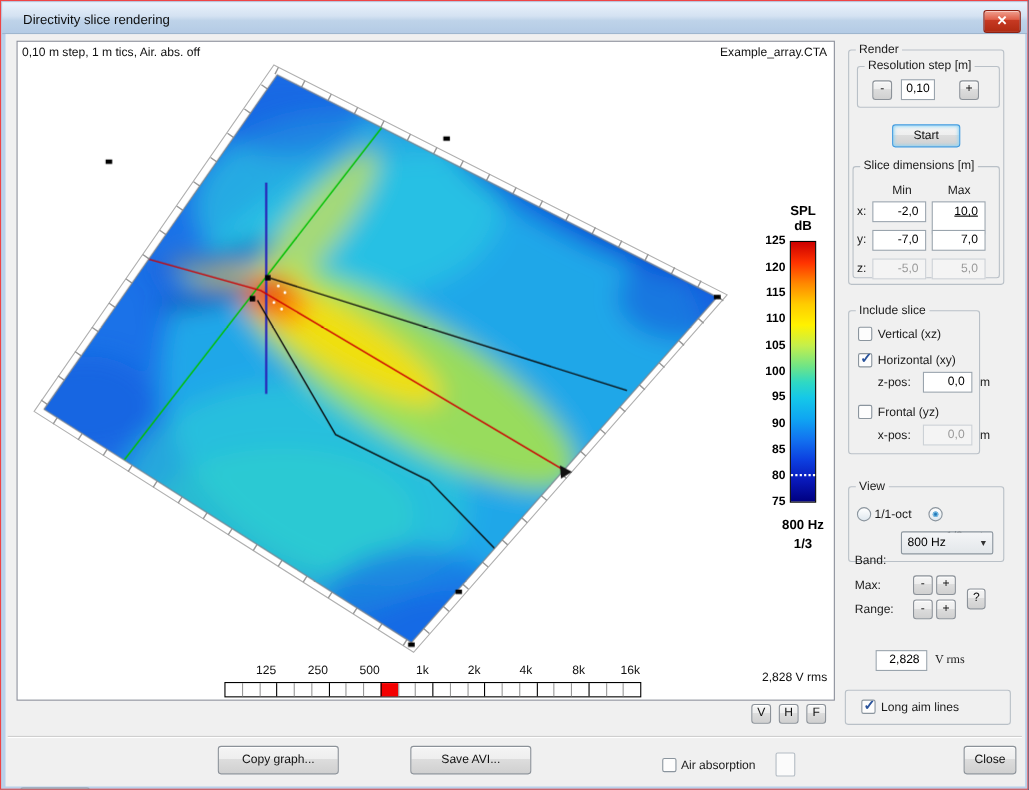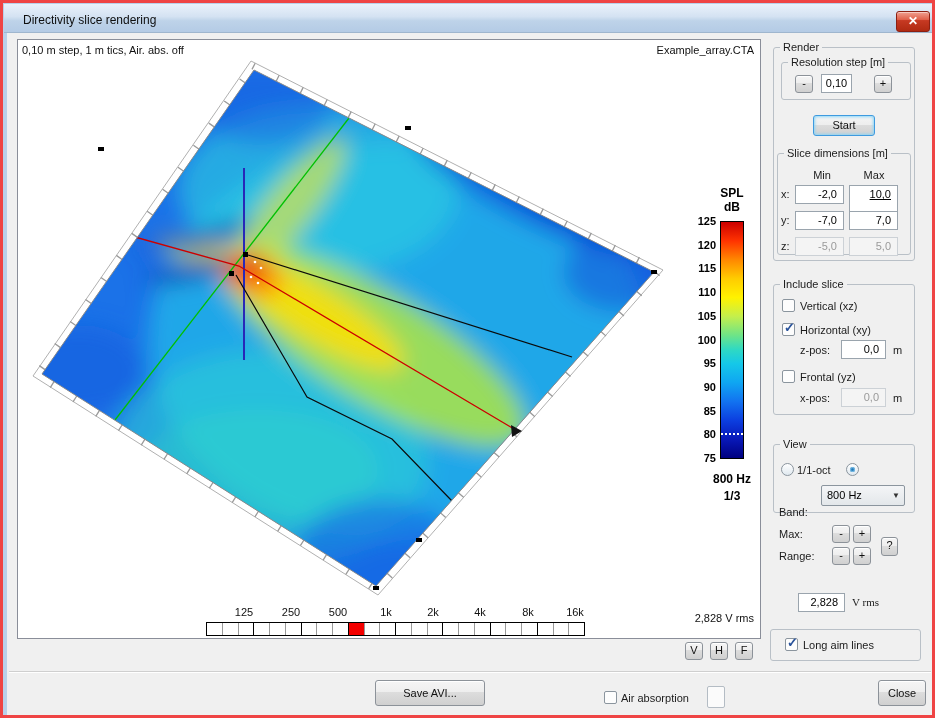--- a/index.html
+++ b/index.html
@@ -1,17 +1,17 @@
 <!DOCTYPE html>
 <html><head>
 <meta charset="utf-8">
 <style>
   html,body{margin:0;padding:0;background:#555;}
   *{box-sizing:border-box;}
-  .dialog{position:relative;width:935px;height:718px;background:#b9d1ea;border:3px solid #ef4444;
+  .dialog{position:relative;width:935px;height:718px;background:#b9d1ea;border:1px solid #ef4444;
           font-family:"Liberation Sans",sans-serif;font-size:11px;color:#1b1b1b;overflow:hidden;}
   .titlebar{position:absolute;left:1px;top:1px;width:932px;height:29px;
             background:linear-gradient(#eaf2fb,#d4e2f2 45%,#bed3e9 60%,#b4cbe5);border-bottom:1px solid #9fb6ce;}
   .title-text{position:absolute;left:19px;top:9px;font-size:12px;color:#0f0f0f;white-space:nowrap;}
   .close-btn{position:absolute;left:892px;top:7px;width:34px;height:21px;border:1px solid #8c2012;border-radius:3px;
              background:linear-gradient(#f0a090,#e0604a 40%,#c63922 45%,#b02a12);color:#fff;font-weight:bold;
              font-size:12px;text-align:center;line-height:19px;box-shadow:inset 0 1px 0 rgba(255,255,255,.45);}
   .content-bg{position:absolute;left:4px;top:30px;width:927px;height:684px;background:#f0f0f0;}
 
   
@@ -210,21 +210,21 @@
   <div class="fld" style="left:846px;top:182px;width:49px;height:30px;text-decoration:underline;">10,0</div>
 
   <span class="lbl" style="left:778px;top:211px;">y:</span>
   <div class="fld" style="left:792px;top:208px;width:49px;height:19px;">-7,0</div>
   <div class="fld" style="left:846px;top:208px;width:49px;height:19px;">7,0</div>
 
   <span class="lbl" style="left:778px;top:237px;">z:</span>
   <div class="fld dis" style="left:792px;top:234px;width:49px;height:19px;">-5,0</div>
   <div class="fld dis" style="left:846px;top:234px;width:49px;height:19px;">5,0</div>
 
-  <div class="gb" style="left:770px;top:281px;width:142px;height:131px;">
+  <div class="gb" style="left:770px;top:281px;width:120px;height:131px;">
     <span class="gl">Include slice</span>
   </div>
   <div class="cb" style="left:779px;top:296px;"></div>
   <span class="lbl" style="left:797px;top:297px;">Vertical (xz)</span>
   <div class="cb" style="left:779px;top:320px;">
       <span class="ck">✓</span>
     </div>
   <span class="lbl" style="left:797px;top:321px;">Horizontal (xy)</span>
   <span class="lbl" style="left:797px;top:341px;">z-pos:</span>
   <div class="fld" style="left:838px;top:337px;width:45px;height:19px;">0,0</div>
@@ -261,18 +261,19 @@
   <span class="lbl" style="left:849px;top:593px;font-family:Liberation Serif, serif;">V rms</span>
 
   <div class="gb" style="left:767px;top:626px;width:151px;height:32px;"></div>
   <div class="cb" style="left:782px;top:635px;">
       <span class="ck">✓</span>
     </div>
   <span class="lbl" style="left:800px;top:636px;">Long aim lines</span>
 
   <div class="sep"></div>
   <div class="btn" style="left:17px;top:715px;width:64px;height:26px;line-height:24px;">Help</div>
+  <div class="btn" style="left:197px;top:677px;width:110px;height:26px;line-height:24px;">Copy graph...</div>
   <div class="btn" style="left:372px;top:677px;width:110px;height:26px;line-height:24px;">Save AVI...</div>
   <div class="cb" style="left:601px;top:688px;"></div>
   <span class="lbl" style="left:618px;top:689px;">Air absorption</span>
   <div class="wellbox" style="left:704px;top:683px;width:18px;height:22px;"></div>
   <div class="btn" style="left:875px;top:677px;width:48px;height:26px;line-height:24px;">Close</div>
 </div>
 
 </body></html>

